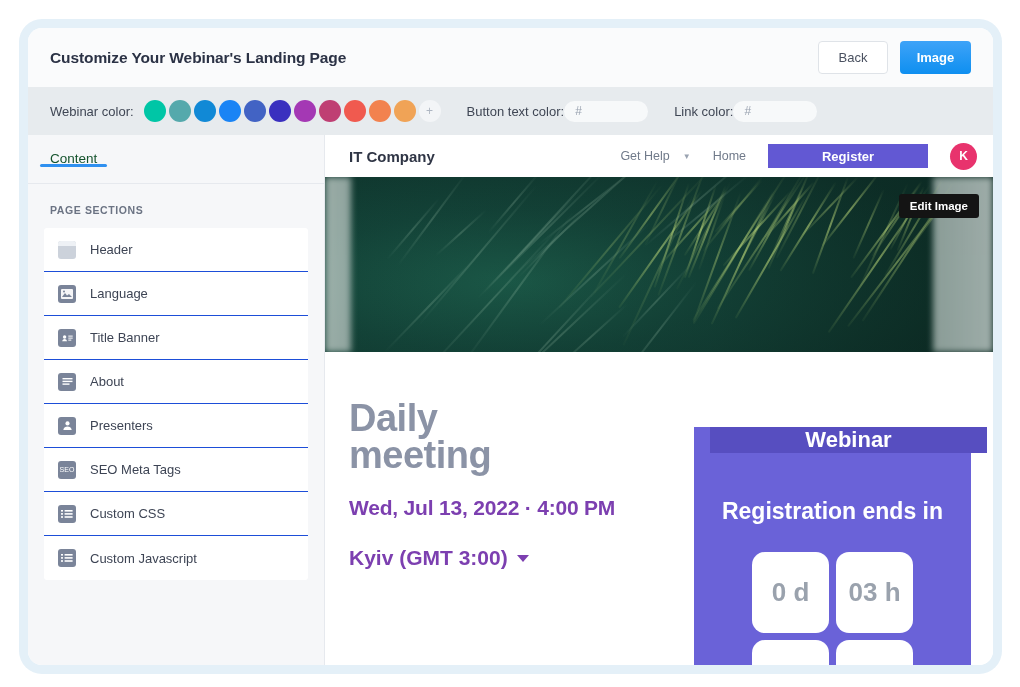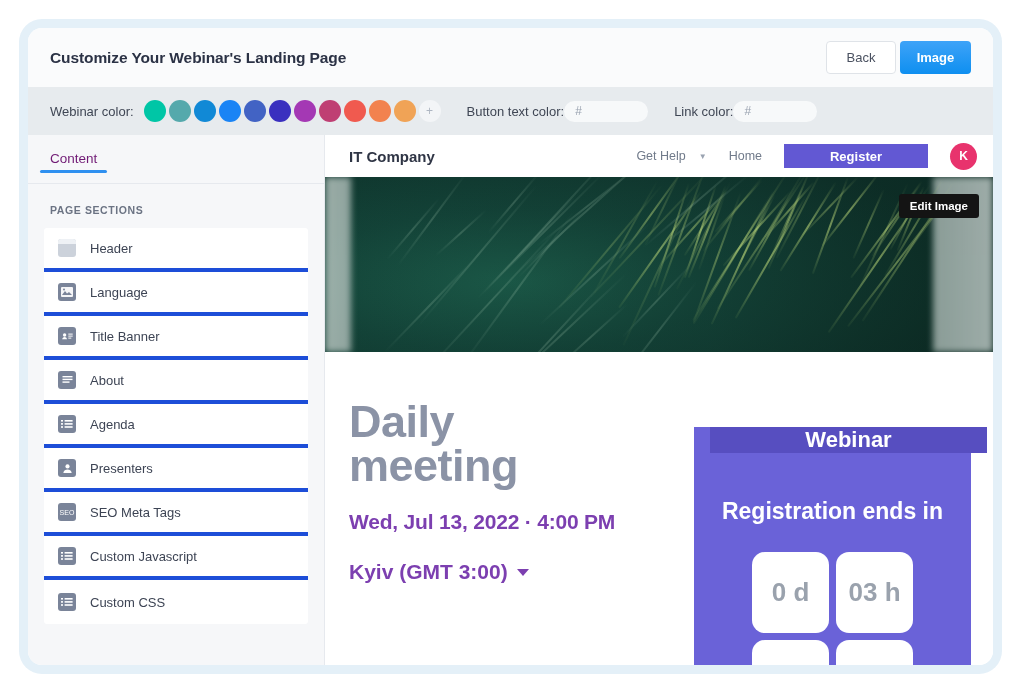--- a/index.html
+++ b/index.html
@@ -43,21 +43,21 @@
   .page-title {
     font-size: 15.5px;
     font-weight: bold;
     color: #2b3245;
     letter-spacing: -0.1px;
   }
   .titlebar-actions {
     margin-left: auto;
     display: flex;
     align-items: center;
-    gap: 4px;
+    gap: 12px;
   }
   .btn-back {
     width: 70px;
     height: 33px;
     border-radius: 4px;
     border: 1px solid #dfe3e8;
     background: #ffffff;
     color: #4a5160;
     font-size: 13px;
     font-family: "Liberation Sans", sans-serif;
@@ -164,22 +164,22 @@
     flex: 0 0 49px;
     display: flex;
     align-items: flex-start;
     padding: 16px 0 0 12px;
     box-sizing: border-box;
     border-bottom: 1px solid #e6e9ee;
     position: relative;
   }
   .tab {
     font-size: 13.5px;
-    color: #701a75;
-    padding: 0 10px 6px 10px;
+    color: #14532d;
+    padding: 0 10px 0 10px;
     cursor: pointer;
     position: relative;
   }
   .tab.active::after {
     content: "";
     position: absolute;
     left: 0;
     right: 0;
     bottom: -1px;
     height: 3px;
@@ -197,21 +197,21 @@
   .section-list {
     padding: 0 16px 0 16px;
   }
   .section-item {
     height: 44px;
     background: #ffffff;
     display: flex;
     align-items: center;
     padding-left: 14px;
     box-sizing: border-box;
-    border-bottom: 4px solid #1d4ed8;
+    border-bottom: 1px solid #1d4ed8;
     cursor: pointer;
   }
   .section-item:first-child { border-radius: 3px 3px 0 0; }
   .section-item:last-child { border-bottom: none; border-radius: 0 0 3px 3px; }
   .sec-icon {
     width: 18px;
     height: 18px;
     border-radius: 3px;
     background: #7a8499;
     margin-right: 14px;
@@ -270,21 +270,21 @@
     display: flex;
     align-items: center;
     gap: 13px;
     cursor: pointer;
   }
   .chev {
     font-size: 8px;
     color: #9aa3b1;
   }
   .nav-register {
-    width: 144px;
+    width: 160px;
     height: 24px;
     background: #6258d3;
     color: #ffffff;
     font-size: 13px;
     font-weight: bold;
     display: flex;
     align-items: center;
     justify-content: center;
     cursor: pointer;
     font-family: "Liberation Sans", sans-serif;
@@ -359,21 +359,21 @@
   }
 
   
   .title-block {
     position: absolute;
     left: 24px;
     top: 265px;
     width: 330px;
   }
   .webinar-title {
-    font-size: 45px;
+    font-size: 38px;
     font-weight: bold;
     color: #8b93a6;
     line-height: 0.98;
     letter-spacing: -0.5px;
     font-family: "Liberation Sans", sans-serif;
   }
   .webinar-date {
     margin-top: 22px;
     font-size: 21px;
     font-weight: bold;
@@ -526,69 +526,56 @@
               <svg width="11" height="10" viewBox="0 0 11 10">
                 <rect x="0.5" y="1" width="10" height="1.4" fill="#fff"></rect>
                 <rect x="0.5" y="3.7" width="10" height="1.4" fill="#fff"></rect>
                 <rect x="0.5" y="6.4" width="7" height="1.4" fill="#fff"></rect>
               </svg>
             </div>
             <span class="sec-label">About</span>
           </div>
           <div class="section-item">
             <div class="sec-icon">
+              <svg width="11" height="11" viewBox="0 0 11 11">
+                <circle cx="5.5" cy="3.4" r="2.1" fill="#fff"></circle>
+                <path d="M1.3 10c.5-2.4 2.2-3.4 4.2-3.4s3.7 1 4.2 3.4z" fill="#fff"></path>
+              </svg>
+            </div>
+            <span class="sec-label">Presenters</span>
+          </div>
+          <div class="section-item">
+            <div class="sec-icon">SEO</div>
+            <span class="sec-label">SEO Meta Tags</span>
+          </div>
+          <div class="section-item">
+            <div class="sec-icon">
               <svg width="12" height="10" viewBox="0 0 12 10">
                 <rect x="0" y="1" width="2" height="1.6" fill="#fff"></rect>
                 <rect x="3.6" y="1" width="8" height="1.6" fill="#fff"></rect>
                 <rect x="0" y="4.1" width="2" height="1.6" fill="#fff"></rect>
                 <rect x="3.6" y="4.1" width="8" height="1.6" fill="#fff"></rect>
                 <rect x="0" y="7.2" width="2" height="1.6" fill="#fff"></rect>
                 <rect x="3.6" y="7.2" width="8" height="1.6" fill="#fff"></rect>
               </svg>
             </div>
-            <span class="sec-label">Agenda</span>
-          </div>
-          <div class="section-item">
-            <div class="sec-icon">
-              <svg width="11" height="11" viewBox="0 0 11 11">
-                <circle cx="5.5" cy="3.4" r="2.1" fill="#fff"></circle>
-                <path d="M1.3 10c.5-2.4 2.2-3.4 4.2-3.4s3.7 1 4.2 3.4z" fill="#fff"></path>
-              </svg>
-            </div>
-            <span class="sec-label">Presenters</span>
-          </div>
-          <div class="section-item">
-            <div class="sec-icon">SEO</div>
-            <span class="sec-label">SEO Meta Tags</span>
+            <span class="sec-label">Custom CSS</span>
           </div>
           <div class="section-item">
             <div class="sec-icon">
               <svg width="12" height="10" viewBox="0 0 12 10">
                 <rect x="0" y="1" width="2" height="1.6" fill="#fff"></rect>
                 <rect x="3.6" y="1" width="8" height="1.6" fill="#fff"></rect>
                 <rect x="0" y="4.1" width="2" height="1.6" fill="#fff"></rect>
                 <rect x="3.6" y="4.1" width="8" height="1.6" fill="#fff"></rect>
                 <rect x="0" y="7.2" width="2" height="1.6" fill="#fff"></rect>
                 <rect x="3.6" y="7.2" width="8" height="1.6" fill="#fff"></rect>
               </svg>
             </div>
             <span class="sec-label">Custom Javascript</span>
-          </div>
-          <div class="section-item">
-            <div class="sec-icon">
-              <svg width="12" height="10" viewBox="0 0 12 10">
-                <rect x="0" y="1" width="2" height="1.6" fill="#fff"></rect>
-                <rect x="3.6" y="1" width="8" height="1.6" fill="#fff"></rect>
-                <rect x="0" y="4.1" width="2" height="1.6" fill="#fff"></rect>
-                <rect x="3.6" y="4.1" width="8" height="1.6" fill="#fff"></rect>
-                <rect x="0" y="7.2" width="2" height="1.6" fill="#fff"></rect>
-                <rect x="3.6" y="7.2" width="8" height="1.6" fill="#fff"></rect>
-              </svg>
-            </div>
-            <span class="sec-label">Custom CSS</span>
           </div>
         </div>
     </div>
 
     <div class="preview">
 
       <div class="site-nav">
         <div class="site-brand">IT Company</div>
         <div class="nav-right">
           <div class="nav-link">

